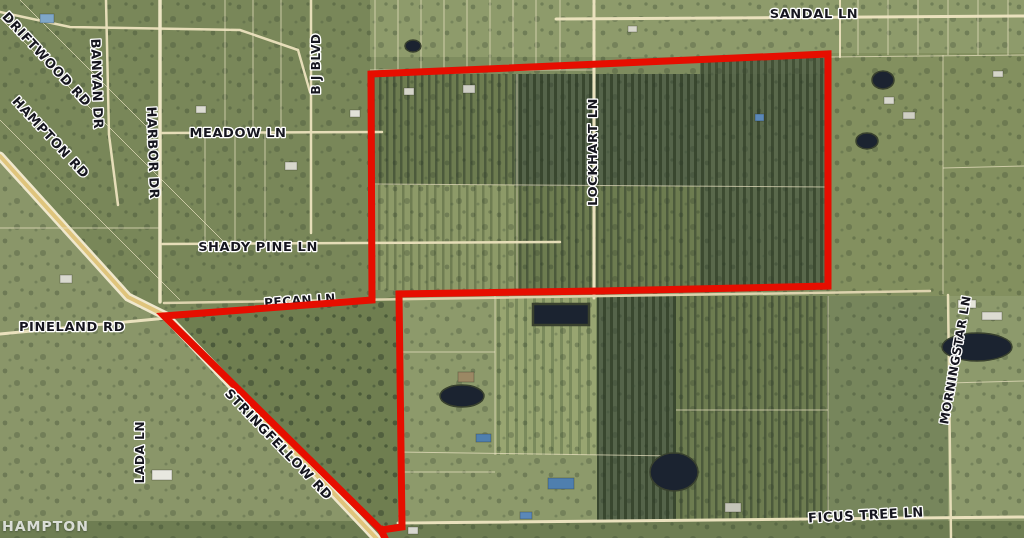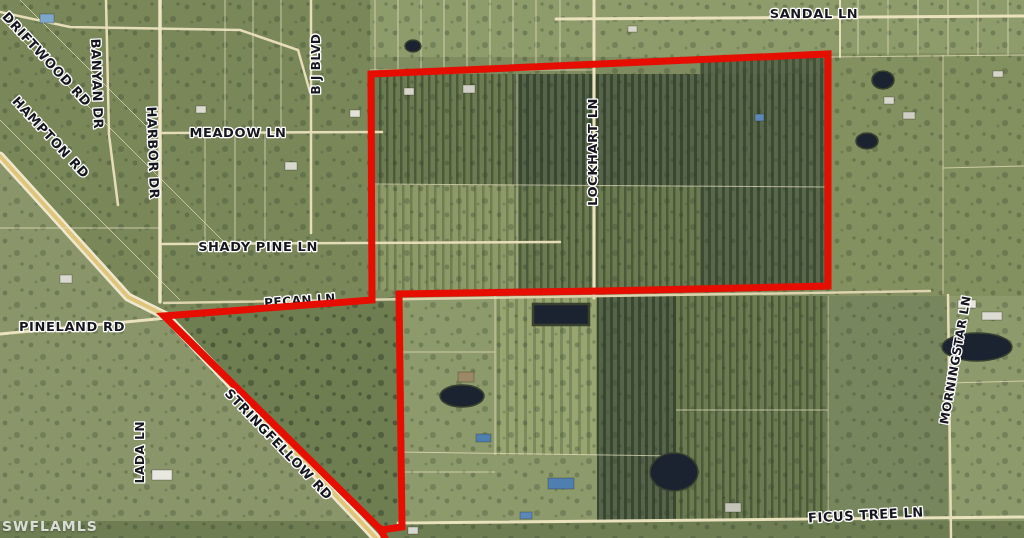--- a/index.html
+++ b/index.html
@@ -173,14 +173,14 @@
         <text transform="translate(258,247) rotate(0)" text-anchor="middle" dominant-baseline="middle" font-size="13" class="street-label">SHADY PINE LN</text>
         <text transform="translate(593,152) rotate(-90)" text-anchor="middle" dominant-baseline="middle" font-size="13" class="street-label">LOCKHART LN</text>
         <text transform="translate(72,327) rotate(0)" text-anchor="middle" dominant-baseline="middle" font-size="13" class="street-label">PINELAND RD</text>
         <text transform="translate(140,452) rotate(-90)" text-anchor="middle" dominant-baseline="middle" font-size="12" class="street-label">LADA LN</text>
         <text transform="translate(278,445) rotate(46)" text-anchor="middle" dominant-baseline="middle" font-size="13" class="street-label">STRINGFELLOW RD</text>
         <text transform="translate(956,360) rotate(-80)" text-anchor="middle" dominant-baseline="middle" font-size="12" class="street-label">MORNINGSTAR LN</text>
         <text transform="translate(866,516) rotate(-3)" text-anchor="middle" dominant-baseline="middle" font-size="13" class="street-label">FICUS TREE LN</text>
       </g>
   </svg>
 
-  <div class="watermark">SWFLAMLS</div>
+  <div class="watermark">HAMPTON</div>
 </div>
 
 </body></html>

